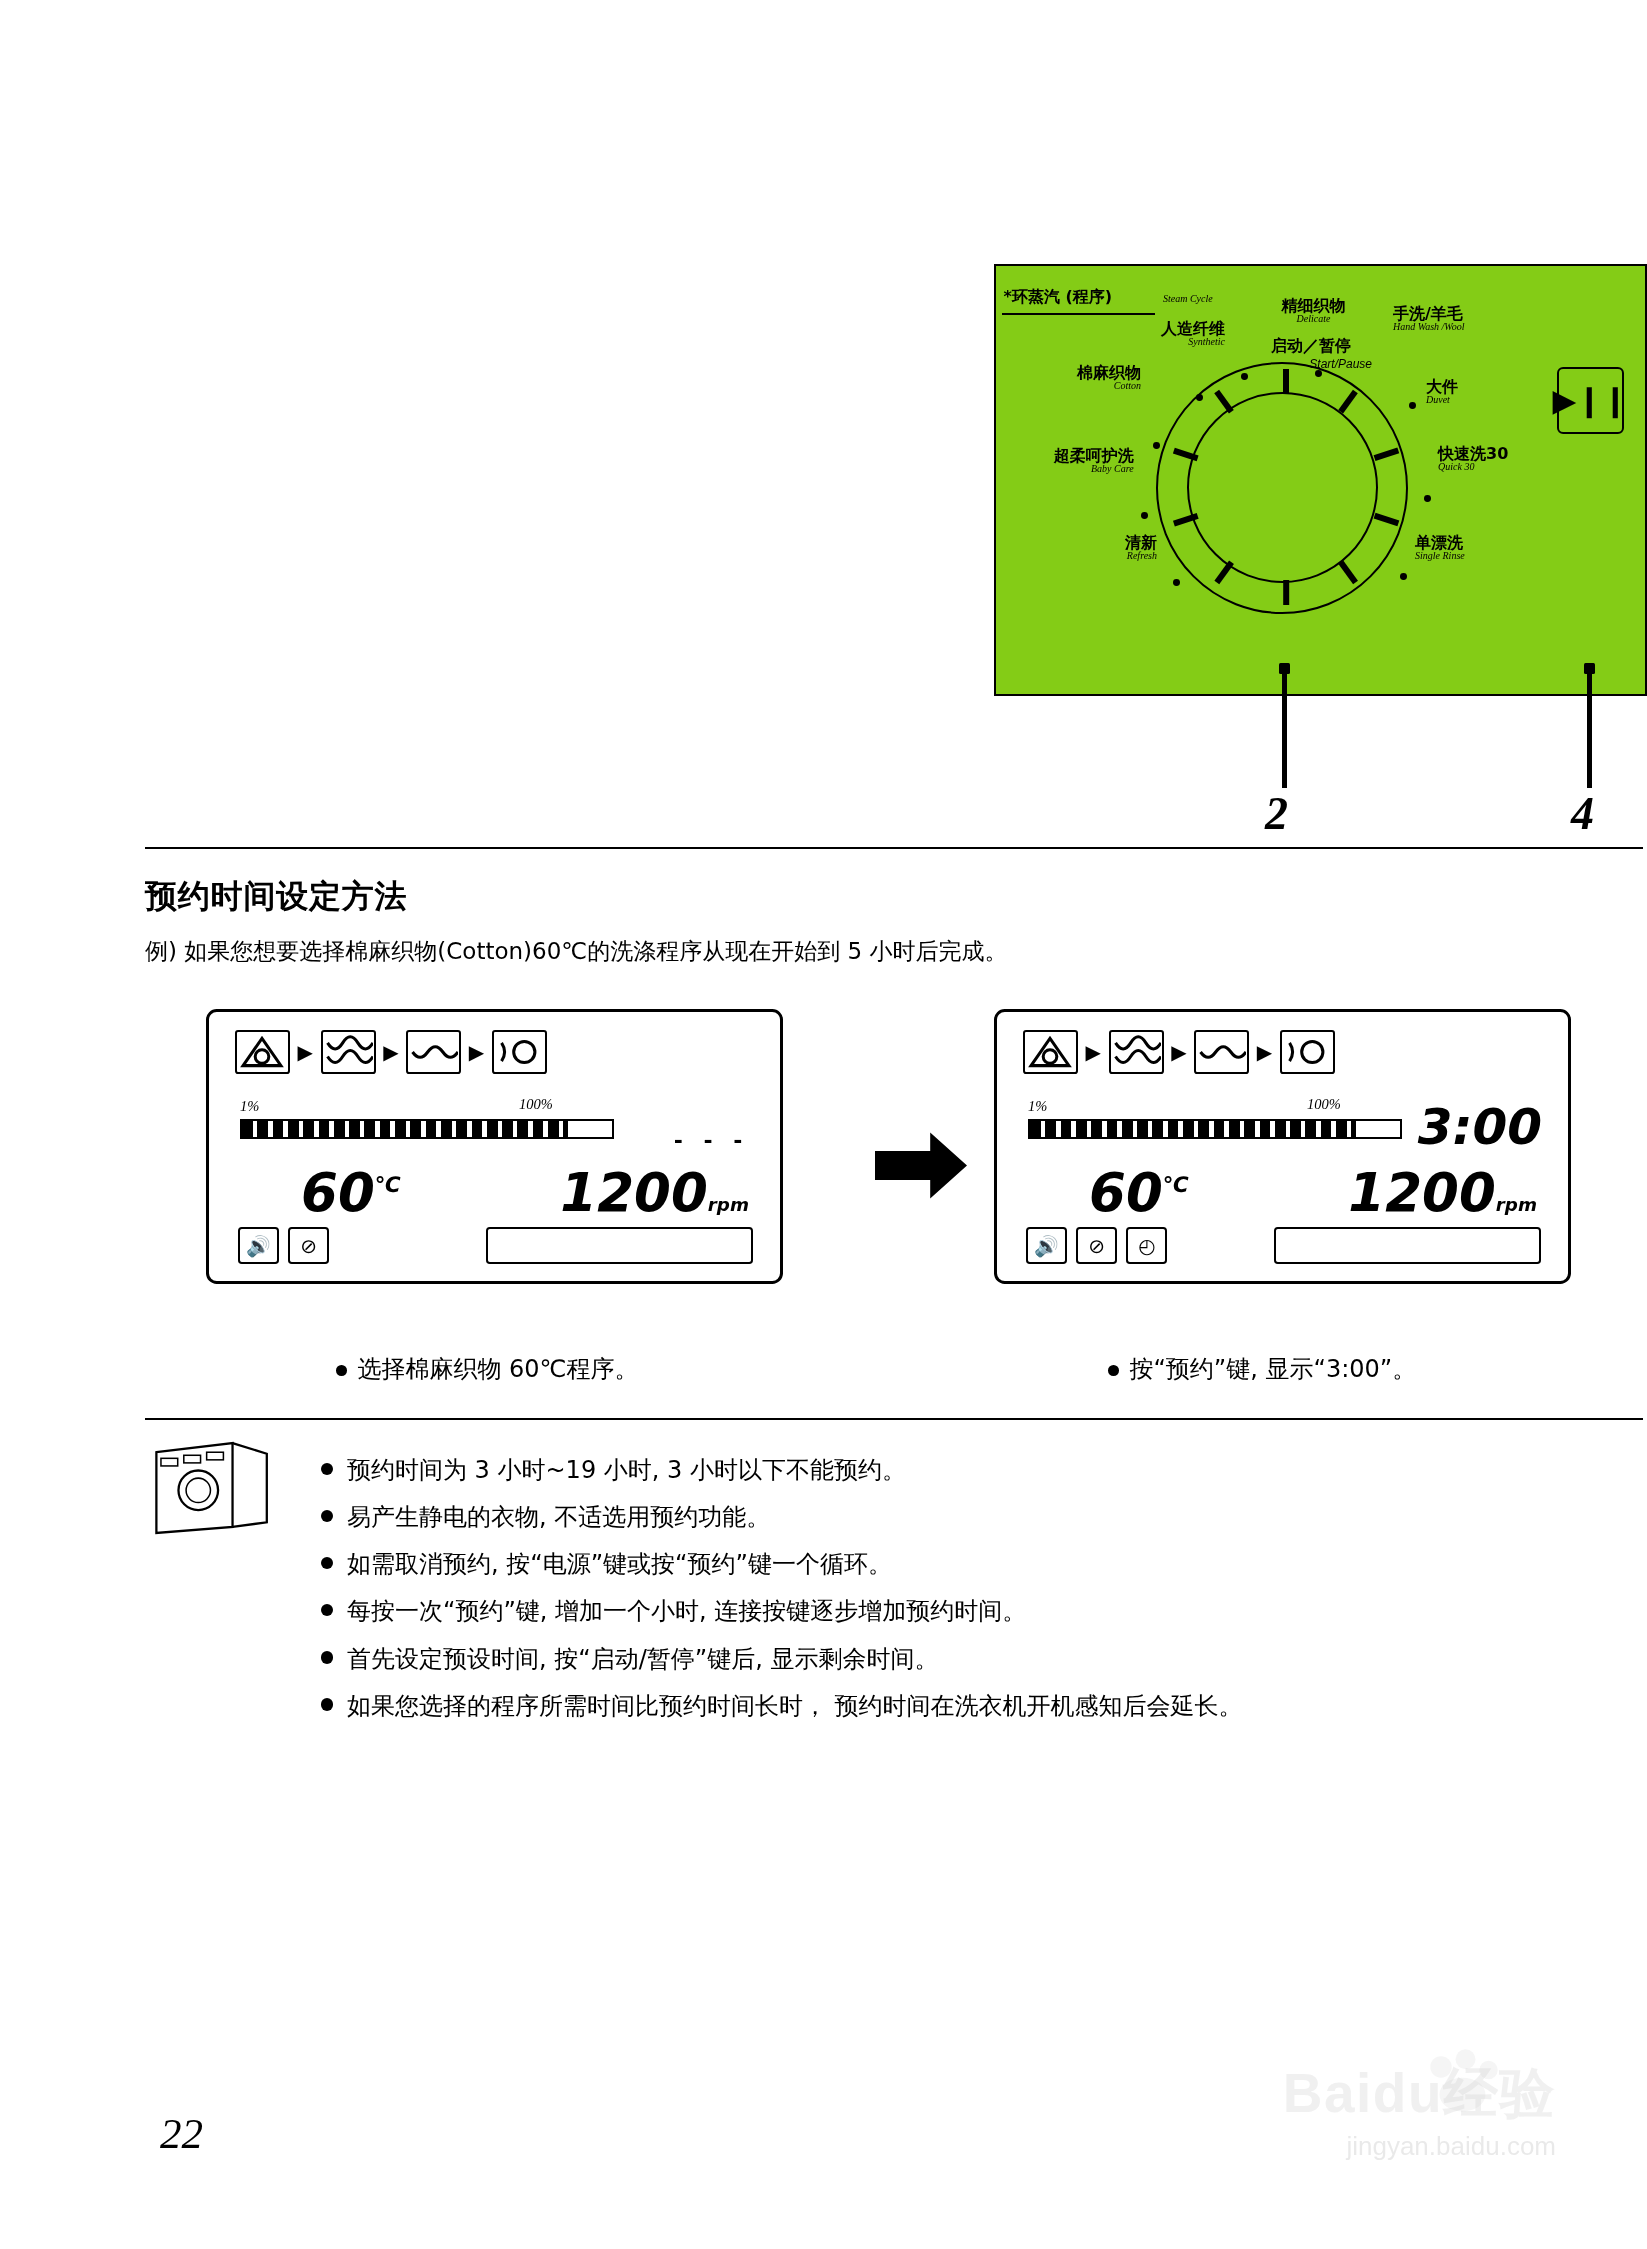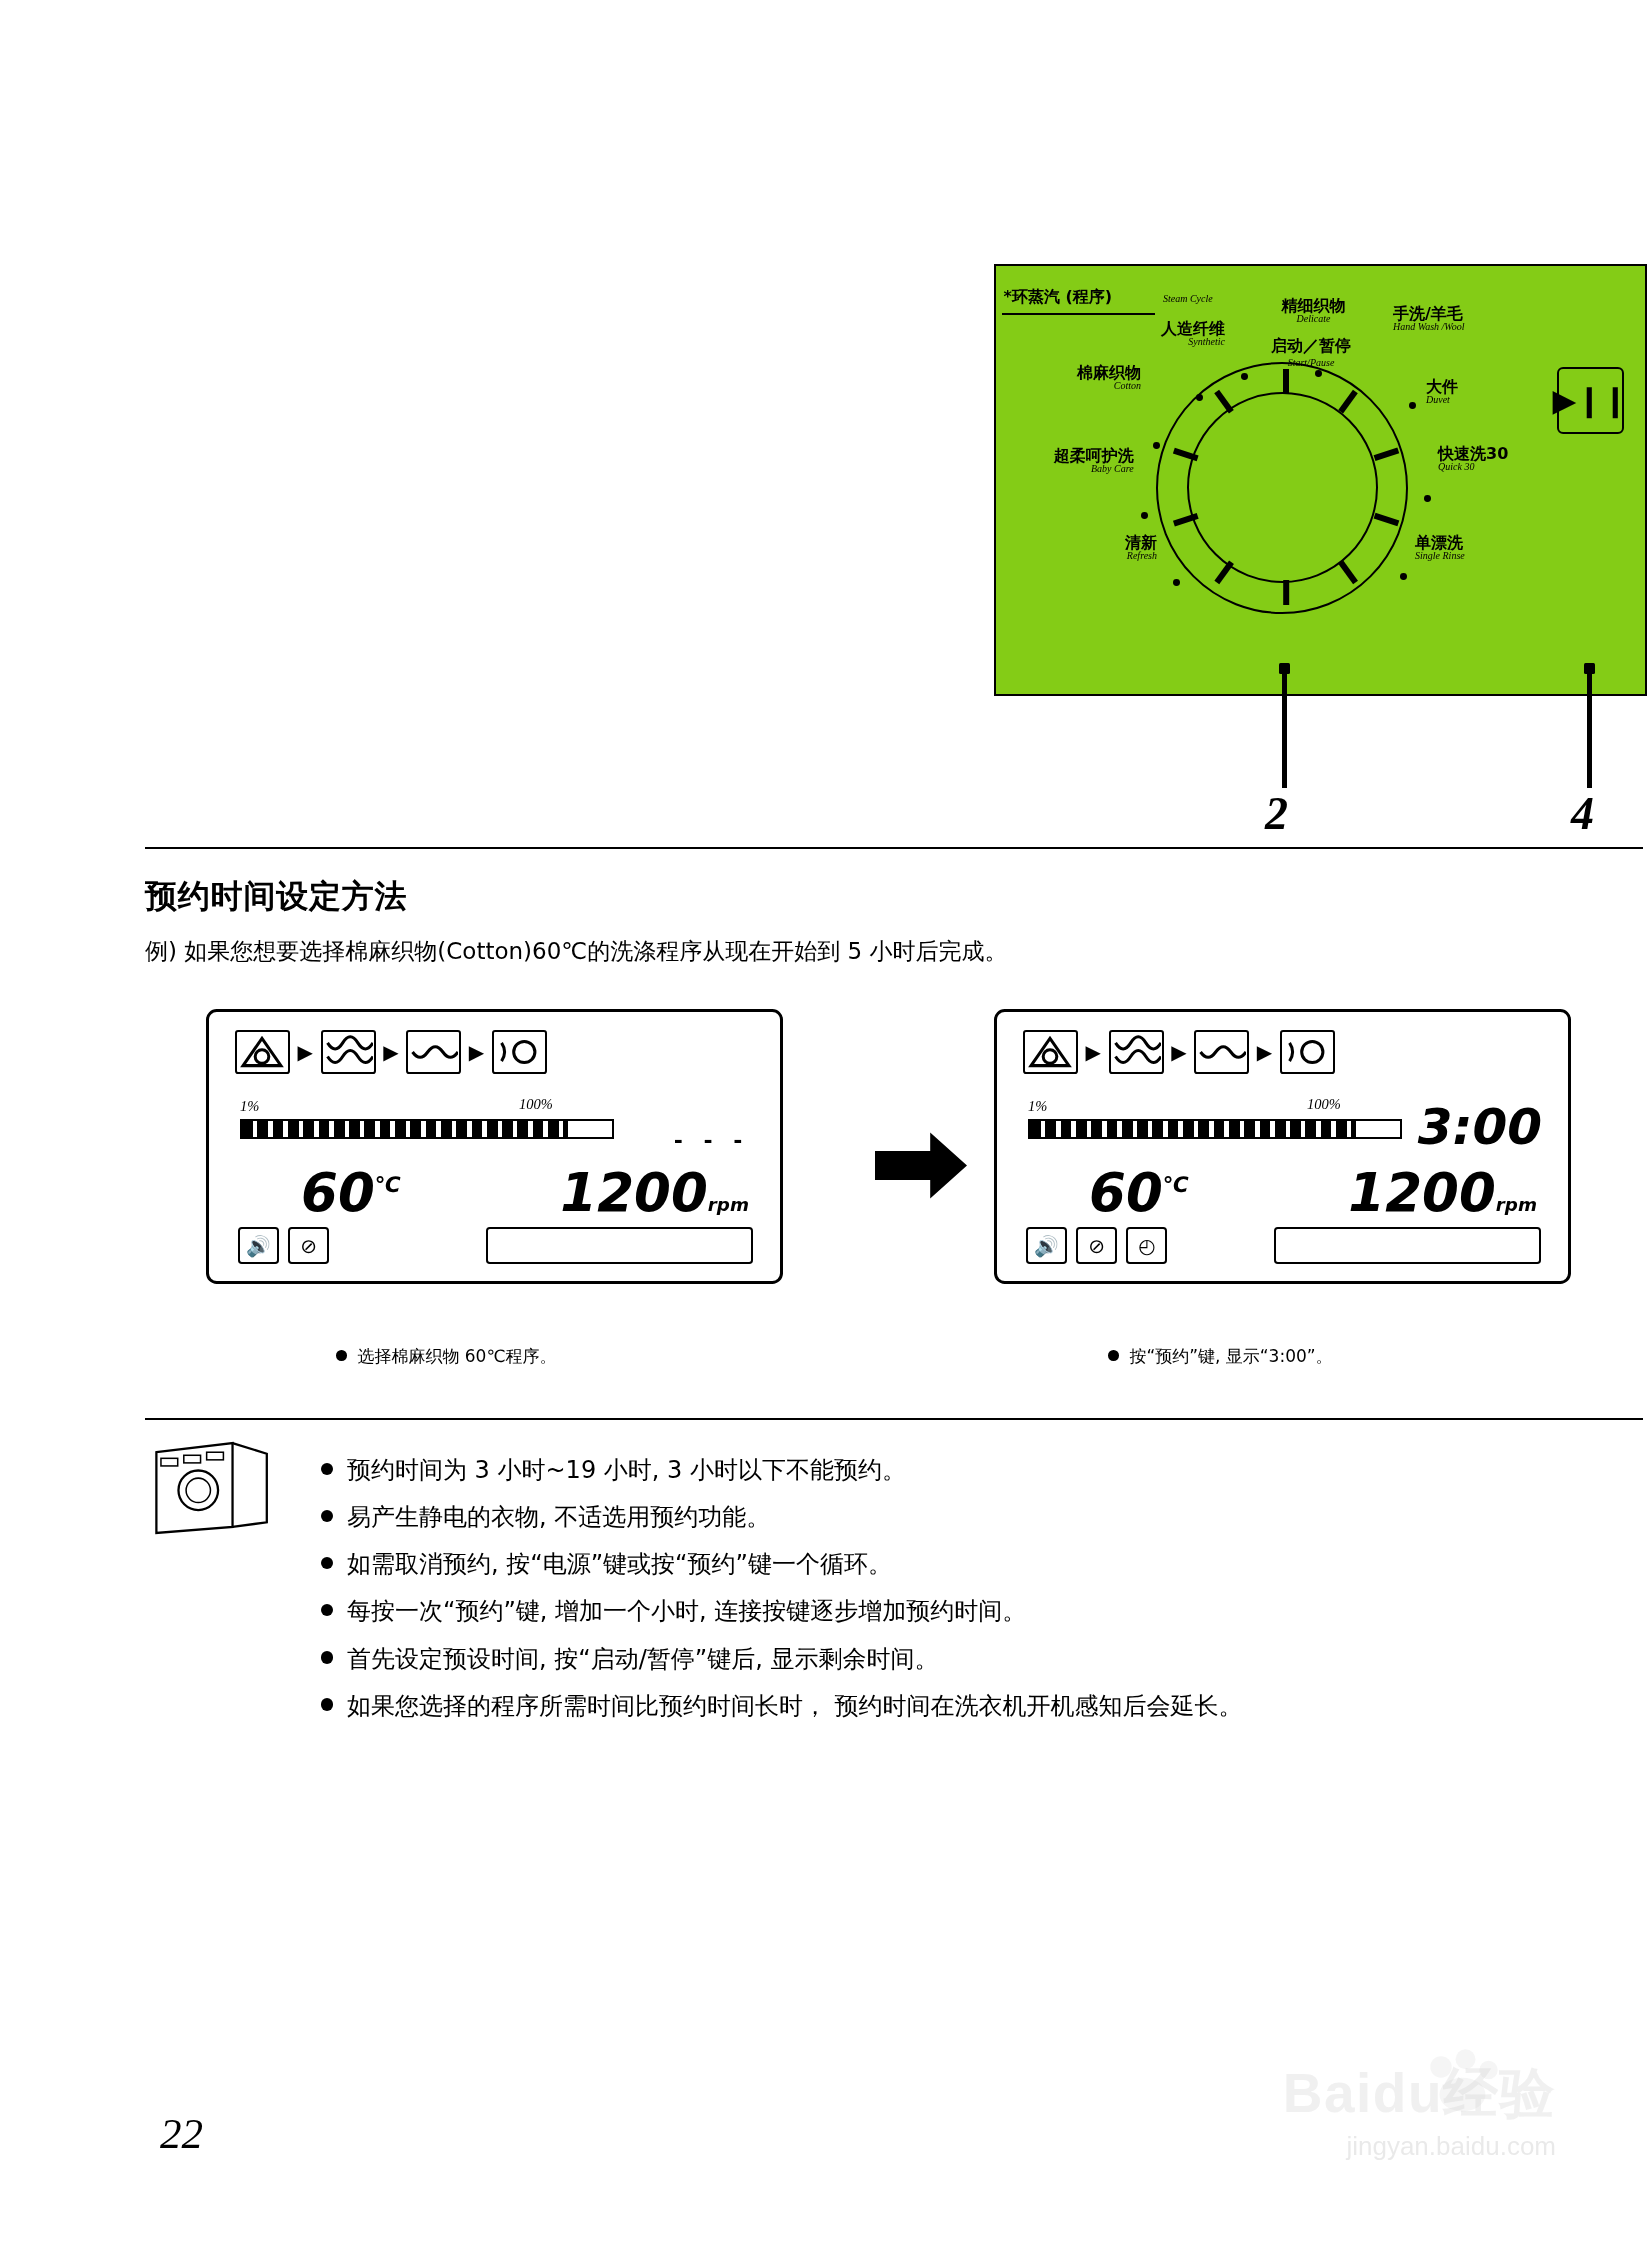--- a/index.html
+++ b/index.html
@@ -47,21 +47,21 @@
   .lbl .en{display:block;font-size:10px;white-space:nowrap;
      font-family:"Liberation Serif",serif;font-style:italic;}
   .lbl.r{text-align:right;}
   .lbl.l{text-align:left;}
   .lbl.c{text-align:center;}
 
   .steam-underline{position:absolute;left:545px;top:216px;width:142px;height:2.3px;background:#000;}
 
   .startlbl{position:absolute;left:1250px;top:336px;text-align:center;width:122px;}
   .startlbl .cn{font-size:16px;font-weight:bold;font-family:"DejaVu Sans",sans-serif;}
-  .startlbl .en{font-size:10px;font-family:Liberation Serif, serif;font-style:italic;}
+  .startlbl .en{font-size:12px;font-family:Liberation Sans, sans-serif;font-style:italic;text-align:right;}
   .startbtn{
     position:absolute;left:1557px;top:367px;width:67px;height:67px;border:2.3px solid #000;
     border-radius:6.1px;box-sizing:border-box;display:flex;align-items:center;justify-content:center;
     font-size:31px;
   }
 
   .leader{position:absolute;width:4.6px;background:#000;}
   .leadcap{position:absolute;width:10.7px;height:10.7px;background:#000;border-radius:1.5px;}
   .callout{position:absolute;font-size:46px;font-family:"Liberation Serif",serif;font-style:italic;font-weight:bold;}
 
@@ -96,21 +96,21 @@
     font-family:"DejaVu Sans",sans-serif;}
   .temp sup{font-size:21.4px;vertical-align:super;}
   .rpm{position:absolute;right:31px;top:150px;font-size:53px;font-style:italic;font-weight:bold;
     font-family:"DejaVu Sans",sans-serif;}
   .rpm sub{font-size:18.3px;font-style:italic;vertical-align:baseline;}
   .smallicons{position:absolute;left:29px;bottom:17px;display:flex;gap:9.2px;align-items:center;}
   .sic{width:41px;height:37px;border:2.3px solid #000;border-radius:3.8px;display:flex;align-items:center;justify-content:center;font-size:20px;box-sizing:border-box;}
   .slot{position:absolute;right:27.5px;bottom:17px;width:267px;height:37px;border:2.3px solid #000;border-radius:3.8px;box-sizing:border-box;}
 
   .bigarrow{position:absolute;left:875px;top:1131px;font-size:0;}
-  .caption{position:absolute;font-size:17px;font-family:"DejaVu Sans","Liberation Sans",sans-serif;}
+  .caption{position:absolute;font-size:24px;font-family:"DejaVu Sans","Liberation Sans",sans-serif;margin-top:8px;}
   .bul{display:inline-block;width:10.7px;height:10.7px;border-radius:50%;background:#000;margin-right:10.7px;vertical-align:1.5px;}
 
   
   .notes{position:absolute;left:321px;top:1452px;width:1169px;}
   .note{font-size:24px;line-height:1.52;font-family:"DejaVu Sans","Liberation Sans",sans-serif;
     display:flex;align-items:flex-start;margin-bottom:10.7px;}
   .note .b{width:12.2px;height:12.2px;border-radius:50%;background:#000;margin:10.7px 13.8px 0 0;flex:0 0 auto;}
   .washer{position:absolute;left:141px;top:1437px;width:145px;height:99px;}
 
   .pageno{position:absolute;left:160px;top:2109px;font-size:43px;font-family:"Liberation Serif",serif;font-style:italic;}

